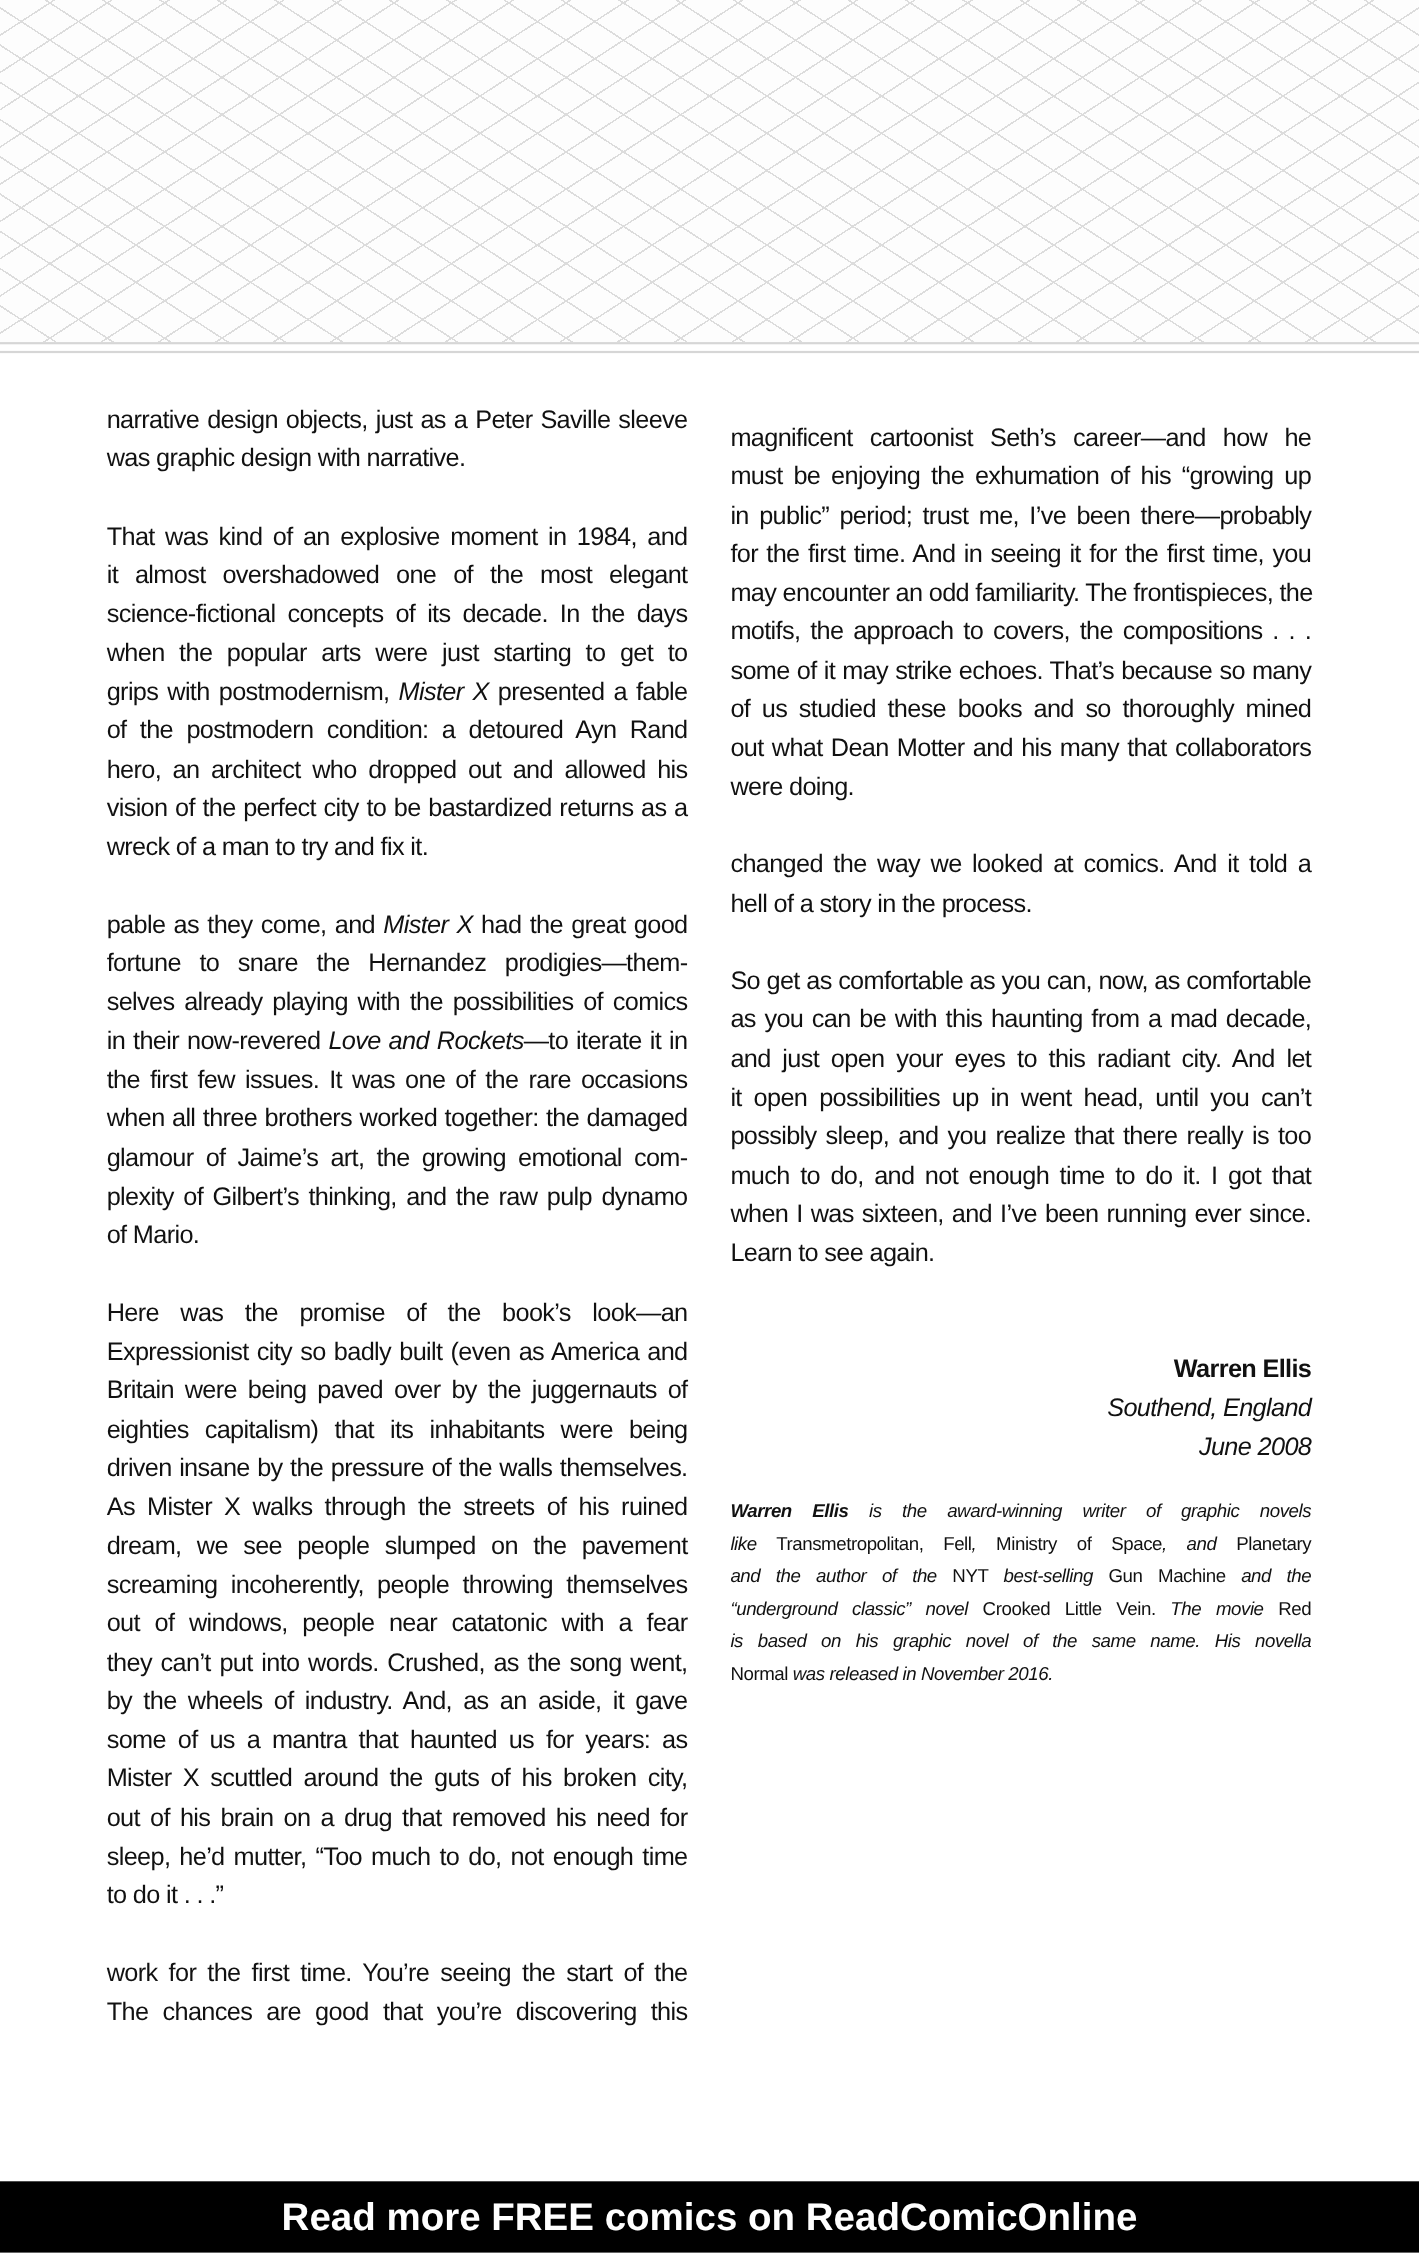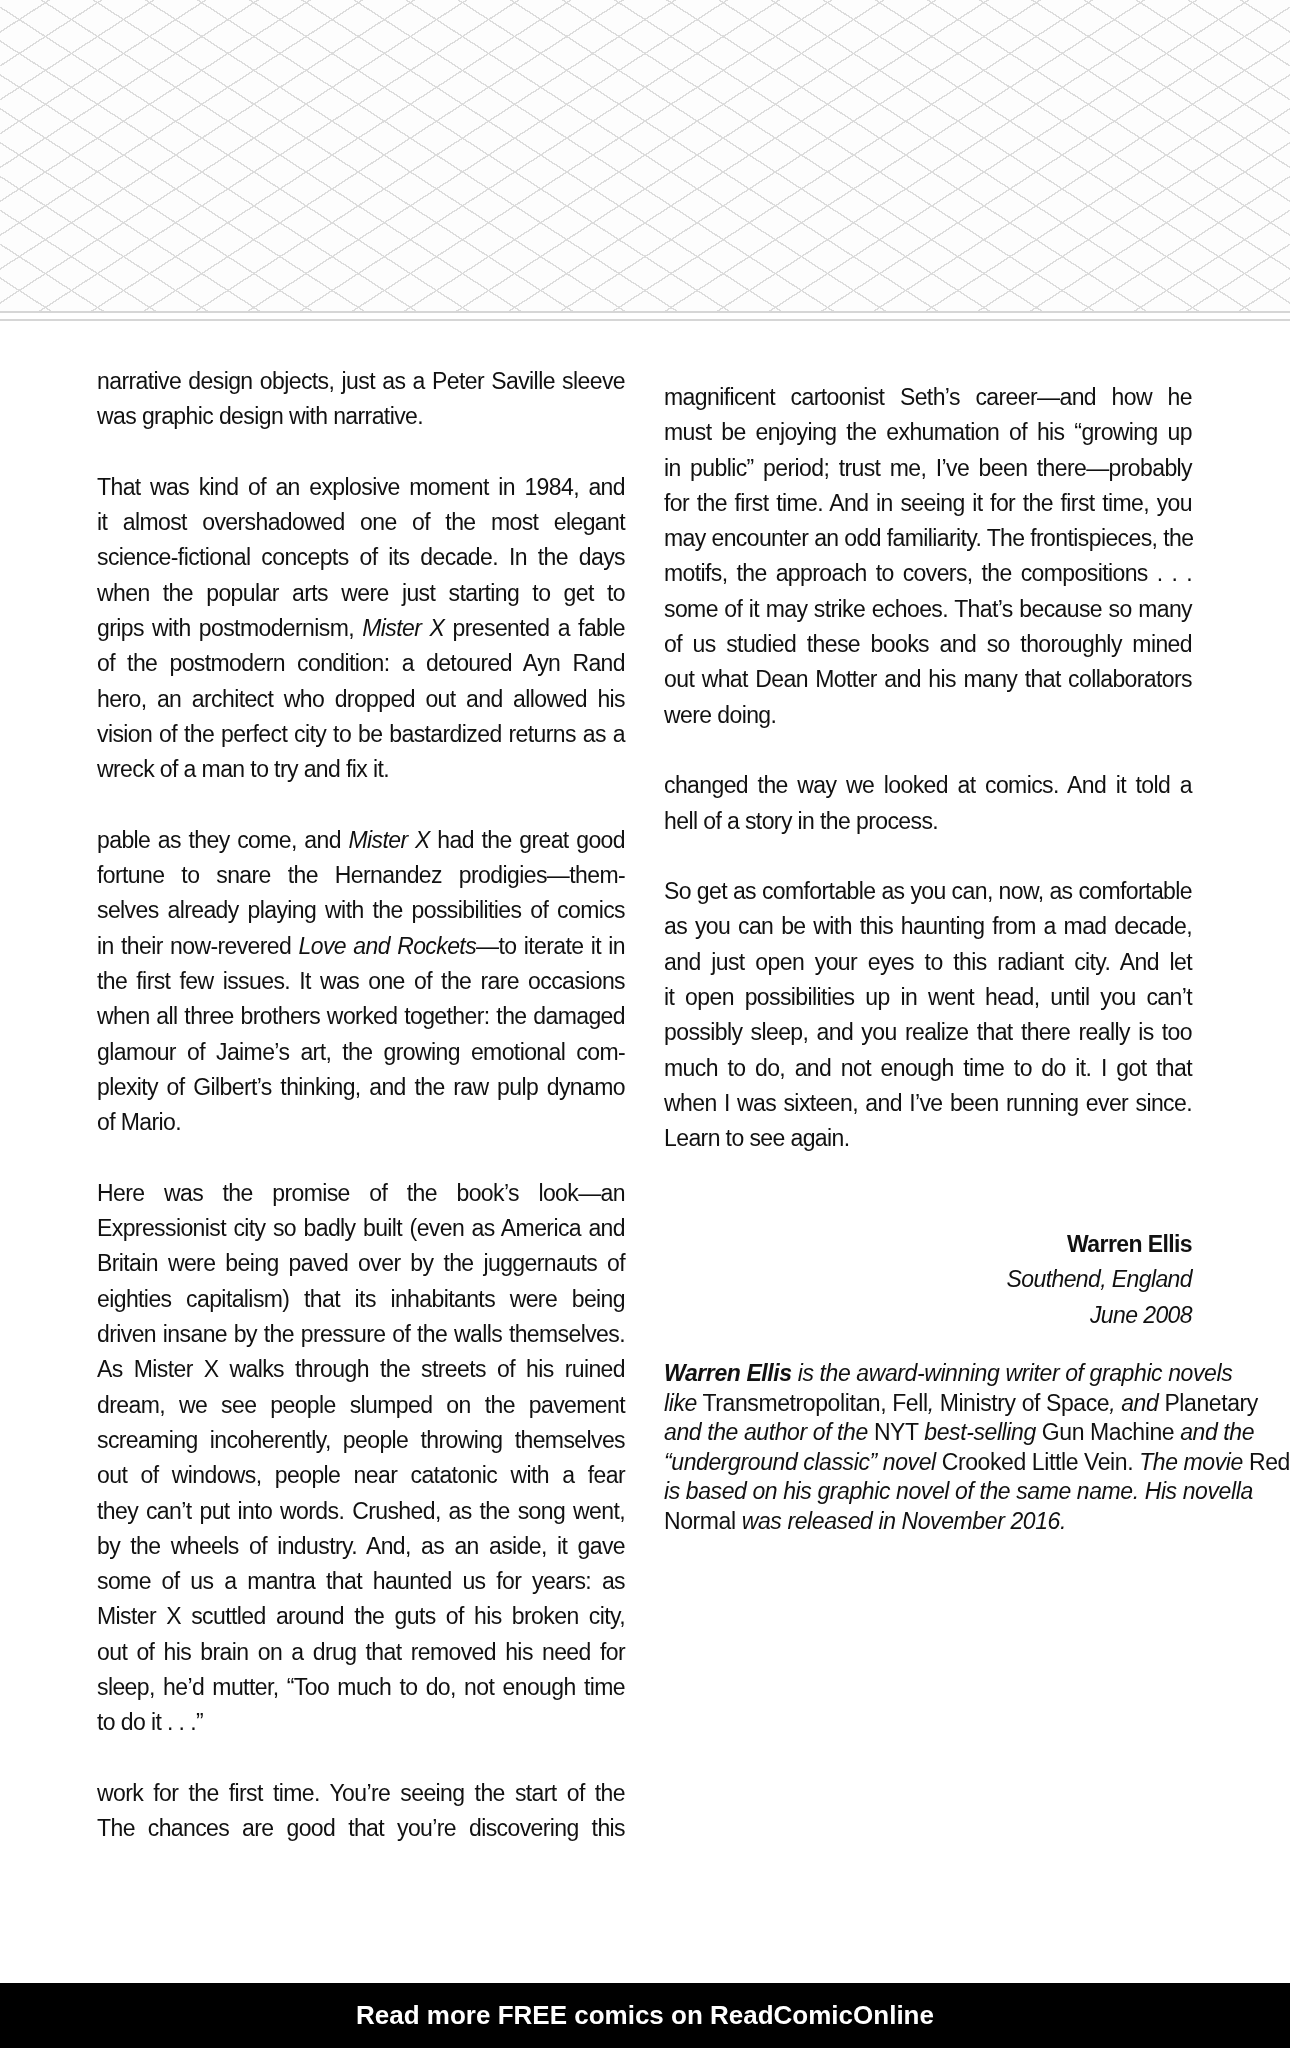--- a/index.html
+++ b/index.html
@@ -14,23 +14,23 @@
   .rule2 { position:absolute; left:0; top:319px; width:1290px; height:2px; background:#d6d6d6; }
   .col { position:absolute; width:528px; }
   .col.left { left:97px; top:364px; }
   .col.right { left:664px; top:364px;margin-top:16px; }
   .line { height:35.3px; line-height:35.3px; font-size:23px; white-space:nowrap; text-align:justify; text-align-last:justify; letter-spacing:-0.6px; transform-origin:left center; }
   .line.last { text-align-last:left; }
   .gap { height:35.3px; }
   .i { font-style:italic; }
   .b { font-weight:bold; }
   .sig { text-align:right; text-align-last:right; }
-  .bio .line { font-size:23px; height:29.6px; line-height:29.6px; letter-spacing:-0.4px; }
+  .bio .line { font-size:17px; height:29.6px; line-height:29.6px; letter-spacing:-0.4px; }
   .footer { position:absolute; left:0; top:1983px; width:1290px; height:65px; background:#000; display:flex; align-items:center; justify-content:center; }
-  .footer span { color:#fff; font-weight:bold; font-size:26px; font-family:"Liberation Sans", sans-serif; letter-spacing:0px; }
+  .footer span { color:#fff; font-weight:bold; font-size:35px; font-family:"Liberation Sans", sans-serif; letter-spacing:0px; }
 </style>
 </head>
 <body>
 
 <div class="pattern"></div>
 <div class="rule1"></div>
 <div class="rule2"></div>
 
 <div class="col left">
   <div>

